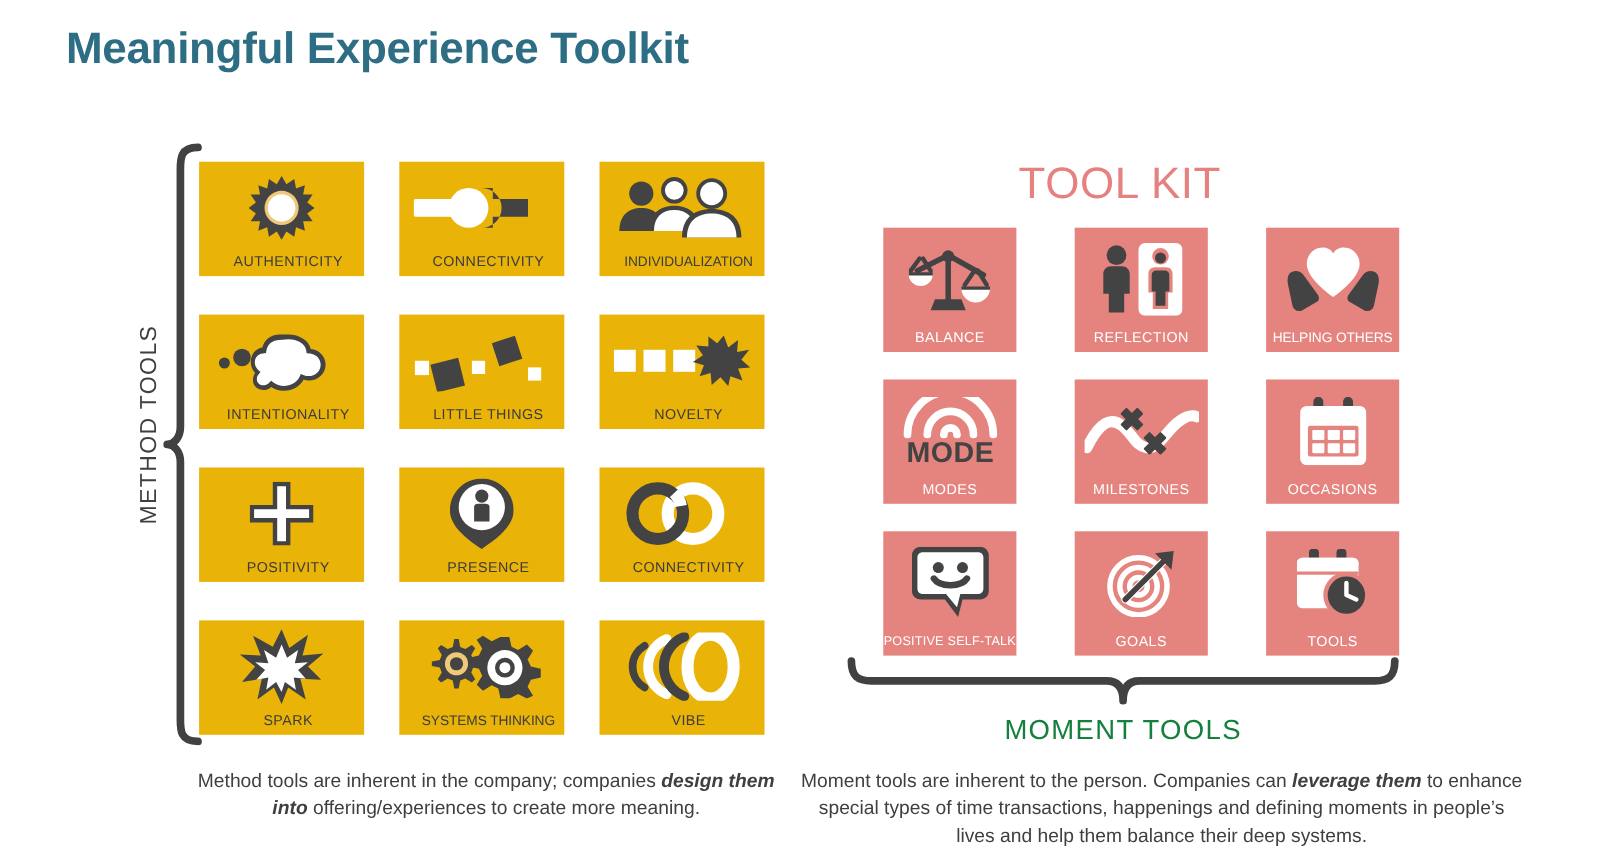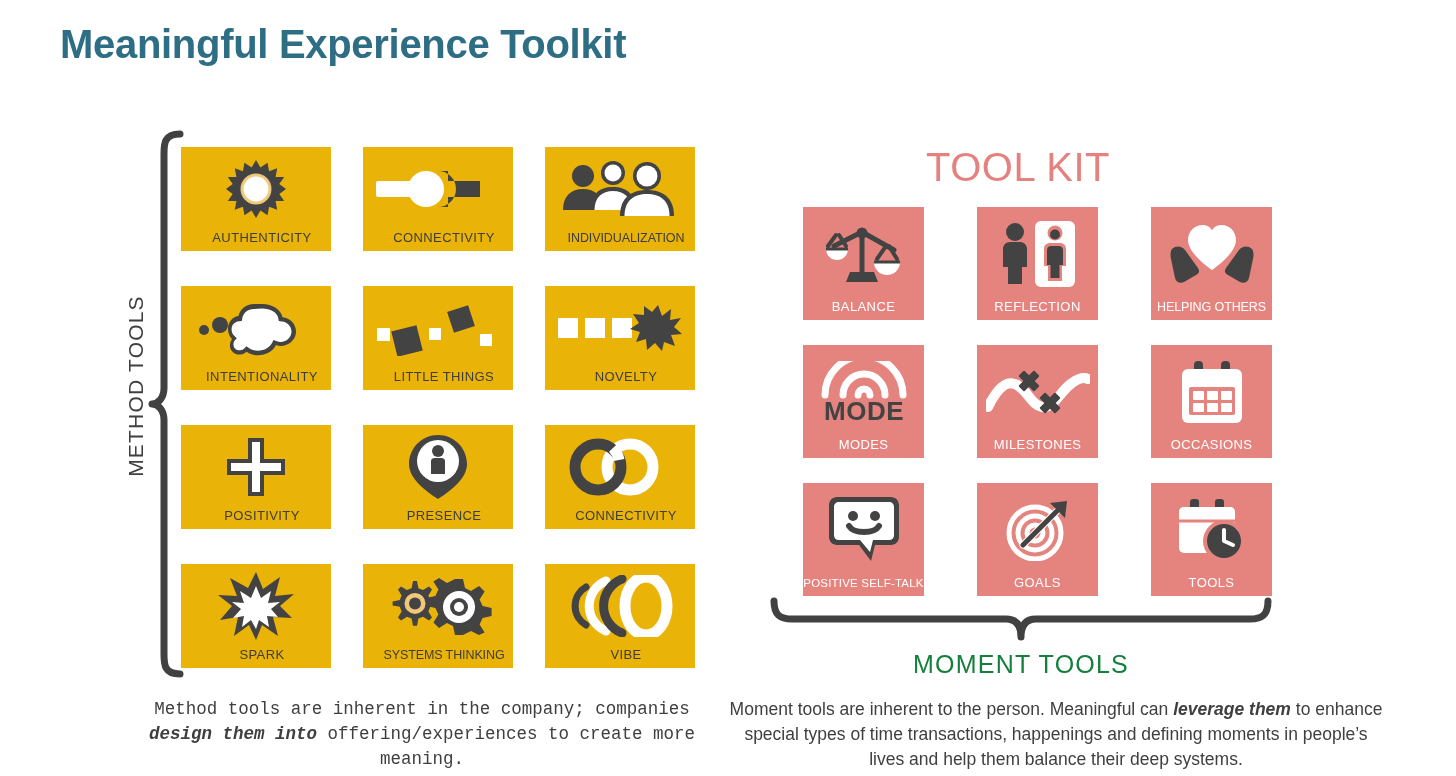--- a/index.html
+++ b/index.html
@@ -148,28 +148,27 @@
     white-space: nowrap;
   }
   .tile.method .tile-label { color: #3D3D3D; }
   .tile.moment .tile-label { color: #FFFFFF; }
   .tile-label.tight { font-size: 11.5px; letter-spacing: 0.2px; }
   .tile-label.wide  { font-size: 12.5px; letter-spacing: -0.1px; }
 
   
   #method-caption {
     position: absolute;
-    left: 144px;
+    left: 164px;
     top: 697px;
     width: 556px;
     text-align: center;
     font-size: 17.5px;
     line-height: 1.42;
     color: #3F3F3F;
-    font-family: Liberation Mono, monospace;
   }
   #moment-caption {
     position: absolute;
     left: 726px;
     top: 697px;
     width: 660px;
     text-align: center;
     font-size: 17.5px;
     line-height: 1.42;
     color: #3F3F3F;
@@ -510,14 +509,14 @@
   </div>
 
   <div id="moment-axis-label">MOMENT TOOLS</div>
 </div>
 
 <div id="method-caption">
   <span>Method tools are inherent in the company; companies </span><span class="em-bold-italic">design them into</span><span> offering/experiences to create more meaning.</span>
 </div>
 
 <div id="moment-caption">
-  <span>Moment tools are inherent to the person. Meaningful can </span><span class="em-bold-italic">leverage them</span><span> to enhance special types of time transactions, happenings and defining moments in people’s lives and help them balance their deep systems.</span>
+  <span>Moment tools are inherent to the person. Companies can </span><span class="em-bold-italic">leverage them</span><span> to enhance special types of time transactions, happenings and defining moments in people’s lives and help them balance their deep systems.</span>
 </div>
 
 </body></html>

